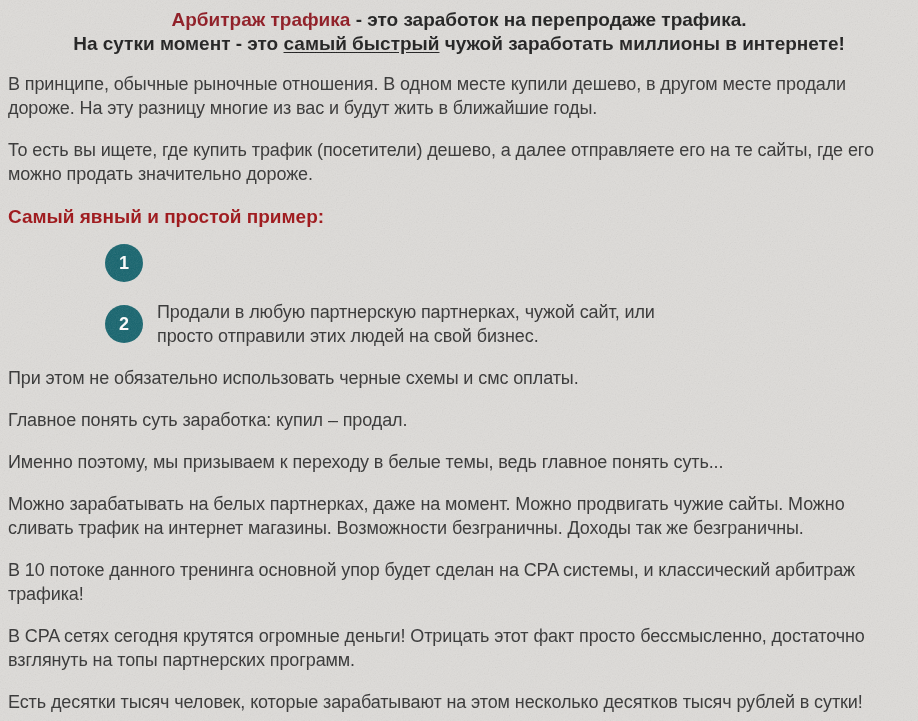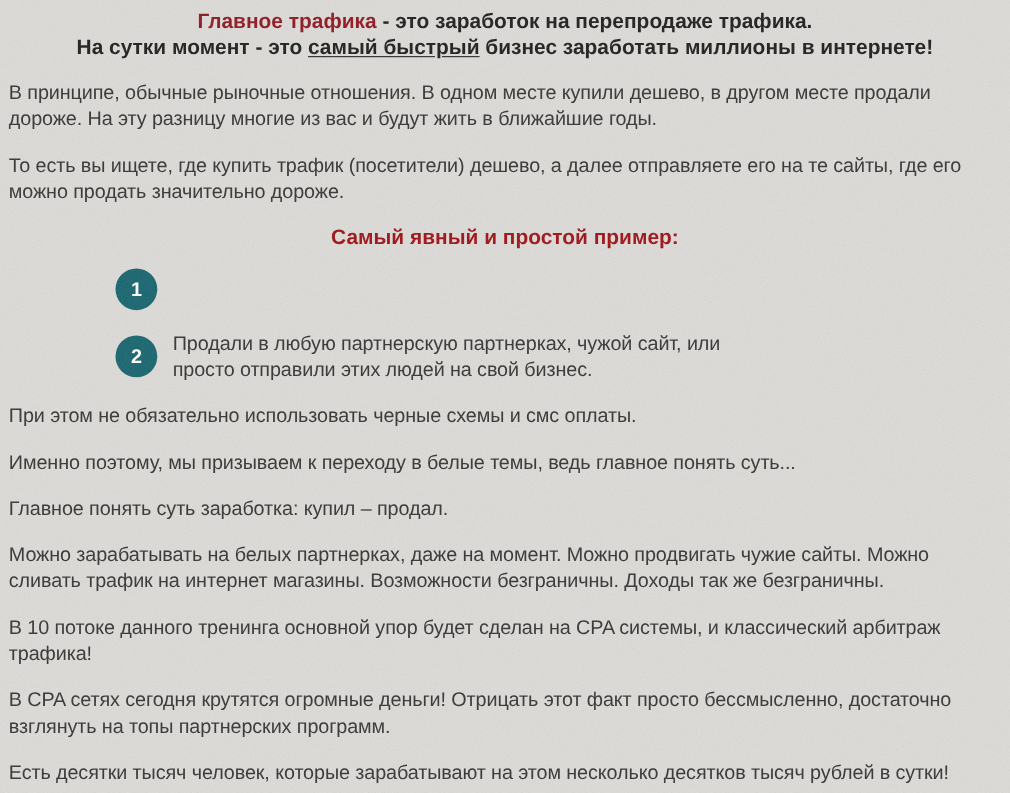--- a/index.html
+++ b/index.html
@@ -35,21 +35,21 @@
   }
   .page-title .hl{color:var(--heading_red);}
   .page-title .u{text-decoration:underline;text-underline-offset:2px;}
   p.body-par{
     font-size:18px;line-height:24px;
     margin-bottom:18px;
     letter-spacing:-0.1px;
   }
   .example-title{
     font-size:19px;font-weight:bold;line-height:26px;
-    text-align:center;color:var(--subheading_red);
+    color:var(--subheading_red);
     margin:14px 0 14px 0;
   }
   .example-list{margin:0 0 18px 97px;}
   .example-item{
     display:flex;align-items:center;
     margin-bottom:18px;
   }
   .example-item:last-child{margin-bottom:0;}
   .num-badge{
     flex:0 0 38px;width:38px;height:38px;border-radius:50%;
@@ -63,43 +63,43 @@
     white-space:pre-line;
     letter-spacing:-0.1px;
   }
 </style>
 </head>
 <body>
 
 <main class="page">
 
   <h1 class="page-title">
-    <span class="hl">Главное трафика</span><span> - это заработок на перепродаже трафика.</span><br>
-    <span>На сутки момент - это </span><span class="u">самый быстрый</span><span> бизнес заработать миллионы в интернете!</span>
+    <span class="hl">Арбитраж трафика</span><span> - это заработок на перепродаже трафика.</span><br>
+    <span>На сутки момент - это </span><span class="u">самый быстрый</span><span> чужой заработать миллионы в интернете!</span>
   </h1>
 
   <p class="body-par">В принципе, обычные рыночные отношения. В одном месте купили дешево, в другом месте продали дороже. На эту разницу многие из вас и будут жить в ближайшие годы.</p>
   <p class="body-par">То есть вы ищете, где купить трафик (посетители) дешево, а далее отправляете его на те сайты, где его можно продать значительно дороже.</p>
 
   <h2 class="example-title">Самый явный и простой пример:</h2>
 
   <div class="example-list">
     <div class="example-item">
       <span class="num-badge">1</span>
     </div>
     <div class="example-item">
       <span class="num-badge">2</span>
       <span class="item-text">Продали в любую партнерскую партнерках, чужой сайт, или
 просто отправили этих людей на свой бизнес.</span>
     </div>
   </div>
 
   <p class="body-par">При этом не обязательно использовать черные схемы и смс оплаты.</p>
+  <p class="body-par">Главное понять суть заработка: купил – продал.</p>
   <p class="body-par">Именно поэтому, мы призываем к переходу в белые темы, ведь главное понять суть...</p>
-  <p class="body-par">Главное понять суть заработка: купил – продал.</p>
   <p class="body-par">Можно зарабатывать на белых партнерках, даже на момент. Можно продвигать чужие сайты. Можно сливать трафик на интернет магазины. Возможности безграничны. Доходы так же безграничны.</p>
   <p class="body-par">В 10 потоке данного тренинга основной упор будет сделан на CPA системы, и классический арбитраж трафика!</p>
   <p class="body-par">В CPA сетях сегодня крутятся огромные деньги! Отрицать этот факт просто бессмысленно, достаточно взглянуть на топы партнерских программ.</p>
   <p class="body-par">Есть десятки тысяч человек, которые зарабатывают на этом несколько десятков тысяч рублей в сутки!</p>
 
 </main>
 
 <svg class="noise" aria-hidden="true" xmlns="http://www.w3.org/2000/svg">
   <filter id="grain">
     <feTurbulence type="fractalNoise" baseFrequency="0.85" numOctaves="2" stitchTiles="stitch"></feTurbulence>

